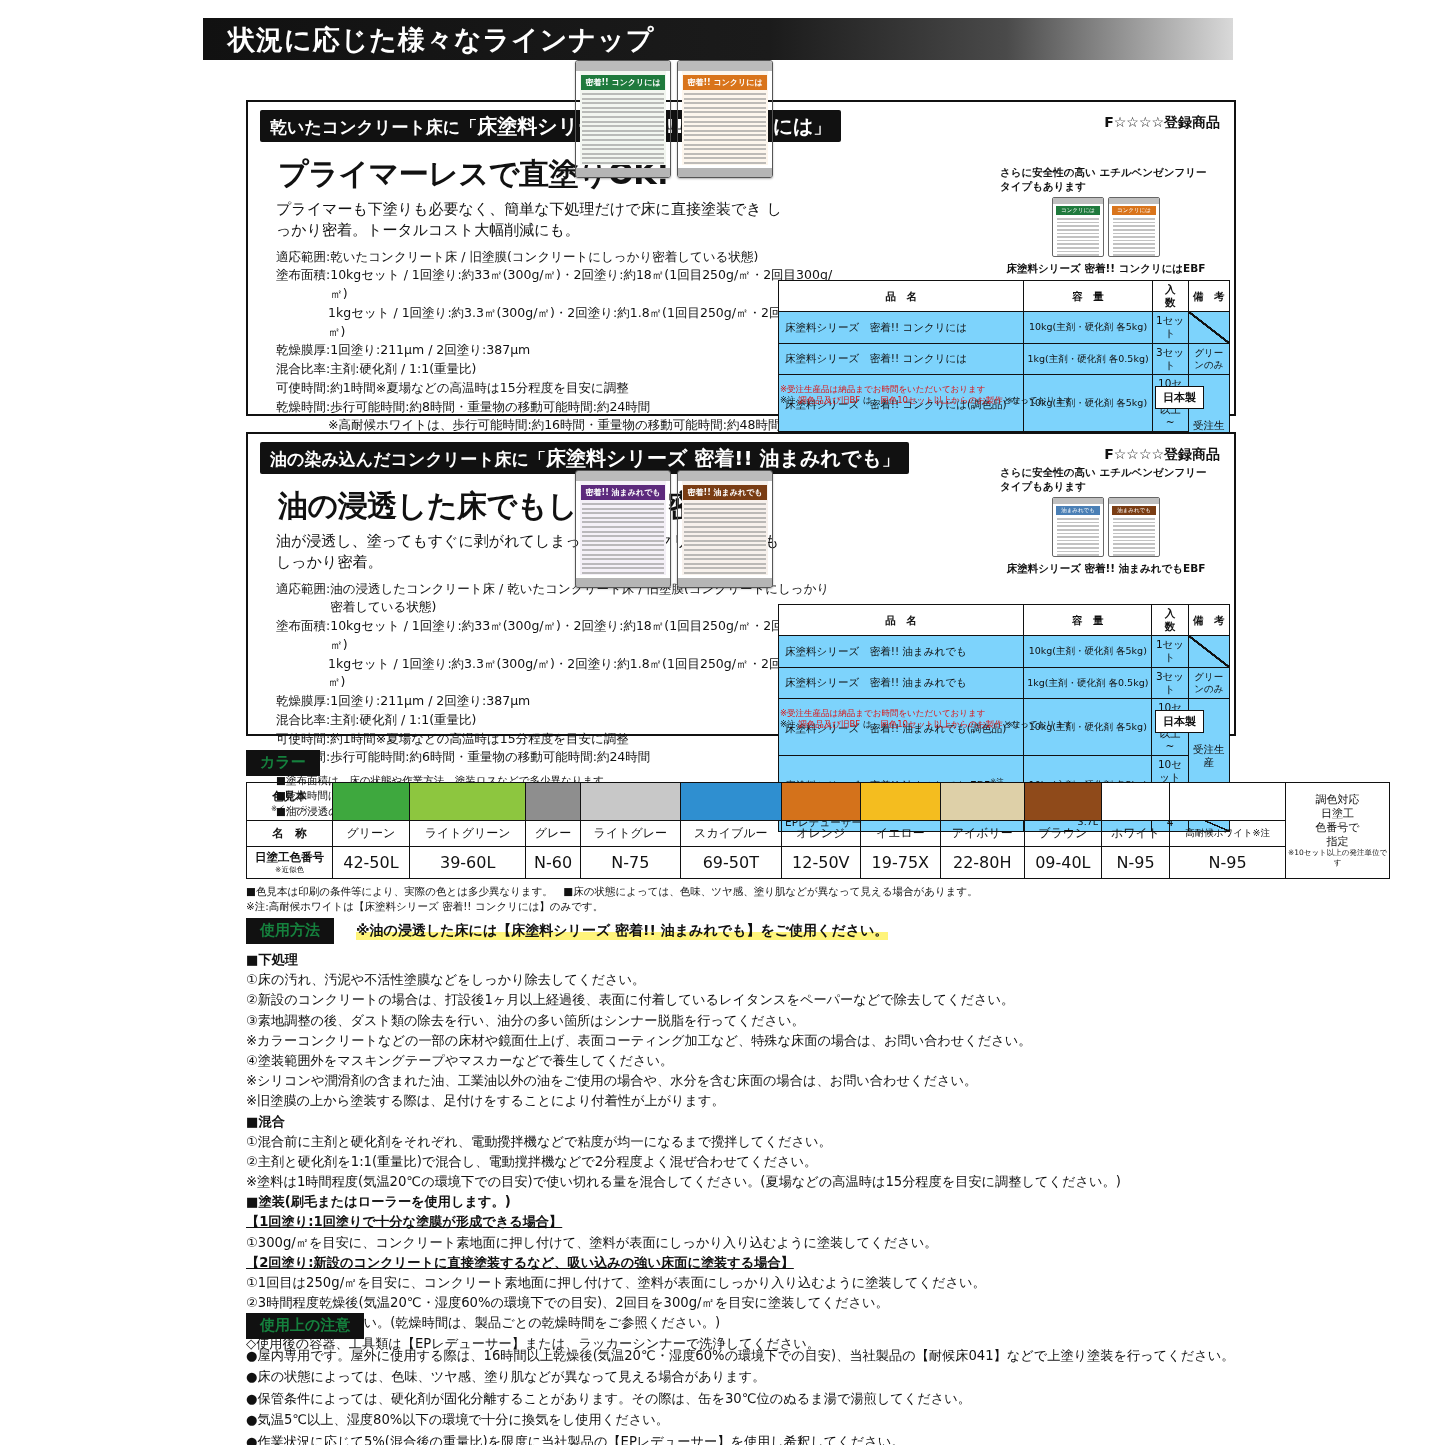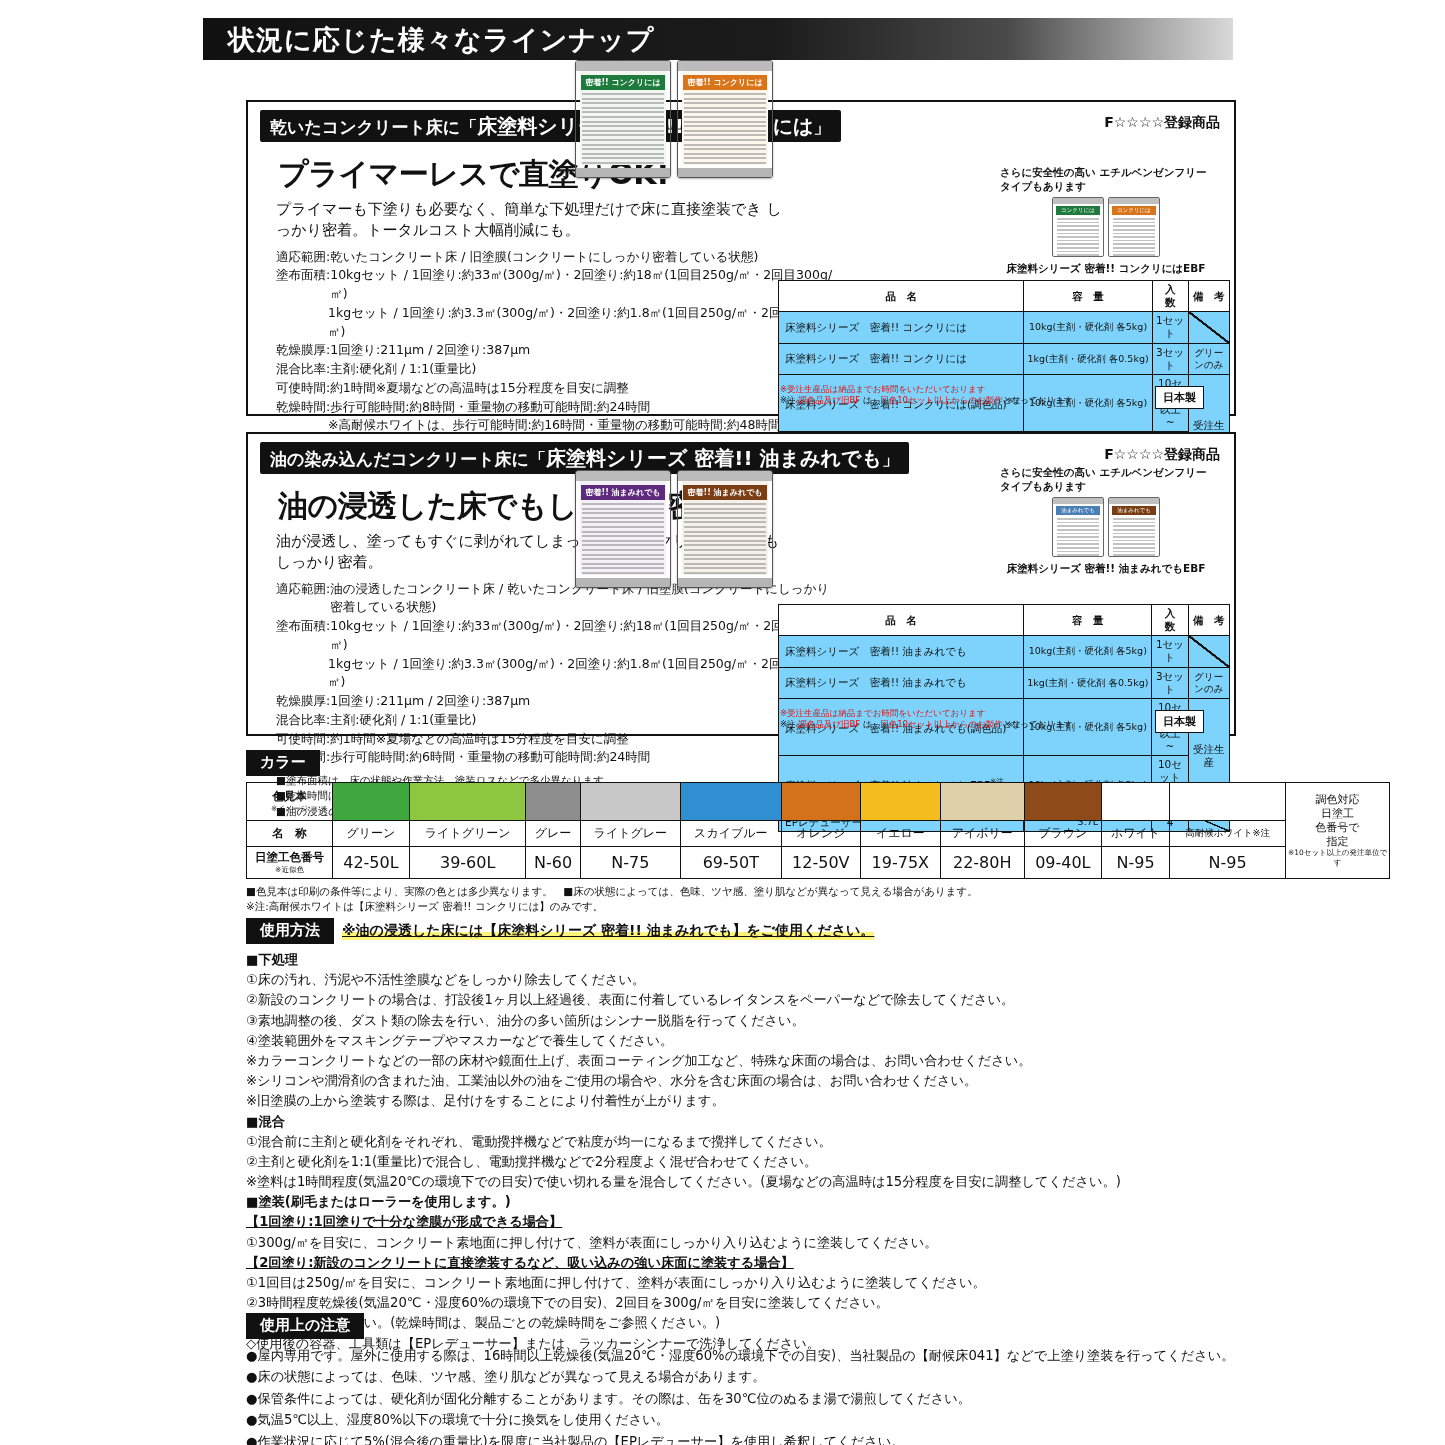--- a/index.html
+++ b/index.html
@@ -151,42 +151,42 @@
 
   
   .slash { position:relative; }
   .slash::after {
     content:""; position:absolute; left:0; top:0; width:100%; height:100%;
     background:linear-gradient(to top right, transparent 47.5%, #111 48%, #111 52%, transparent 52.5%);
   }
 
   
   .sec-label {
-    display:inline-block; background:#111; color:#ffffff; font-weight:bold;
+    display:inline-block; background:#111; color:#15803d; font-weight:bold;
     font-size:15px; padding:3px 14px 4px 14px; font-family:"DejaVu Sans", sans-serif;
   }
 
   
   #color-sec { position:absolute; left:246px; top:732px; width:990px; }
   .color-table { border-collapse:collapse; width:1144px; font-size:11.5px;
     font-family:"DejaVu Sans", sans-serif; margin-top:6px; }
   .color-table td, .color-table th { border:1px solid #111; text-align:center; vertical-align:middle; }
   .color-table .hdr-cell { width:86px; font-size:11.5px; font-weight:bold; padding:3px; line-height:1.3; }
   .color-table .hdr-cell small { font-size:7.5px; font-weight:normal; display:block; }
   .swatch-row td { height:38px; padding:0; }
   .name-row td { height:26px; font-size:12px; white-space:nowrap; }
   .code-row td { height:26px; font-size:16px; }
   .last-col { width:104px; font-size:11px; line-height:1.25; }
   .last-col small { font-size:7.5px; display:block; }
   .color-notes { font-size:10.5px; line-height:1.5; margin-top:5px;
     font-family:"DejaVu Sans", sans-serif; }
 
   
   #usage-sec { position:absolute; left:246px; top:900px; width:1000px; }
-  .usage-head-row { display:flex; align-items:center; gap:8px;text-decoration:underline; }
+  .usage-head-row { display:flex; align-items:center; gap:22px; }
   .usage-caution {
     font-size:14px; font-weight:bold; background:linear-gradient(to bottom, transparent 55%, #fff47a 55%);
     font-family:"DejaVu Sans", sans-serif;
   }
   .usage-body { font-size:13.2px; line-height:1.53; margin-top:6px;
     font-family:"DejaVu Sans", sans-serif; }
   .usage-body .h { font-weight:bold; }
   .usage-body .ul { text-decoration:underline; font-weight:bold; }
 
   
@@ -645,22 +645,22 @@
   <div id="usage-sec">
     <div class="usage-head-row">
       <div class="sec-label">使用方法</div>
       <div class="usage-caution">※油の浸透した床には【床塗料シリーズ 密着!! 油まみれでも】をご使用ください。</div>
     </div>
     <div class="usage-body" id="usage-body">
         <div class="h">■下処理</div>
         <div>①床の汚れ、汚泥や不活性塗膜などをしっかり除去してください。</div>
         <div>②新設のコンクリートの場合は、打設後1ヶ月以上経過後、表面に付着しているレイタンスをペーパーなどで除去してください。</div>
         <div>③素地調整の後、ダスト類の除去を行い、油分の多い箇所はシンナー脱脂を行ってください。</div>
+        <div>※カラーコンクリートなどの一部の床材や鏡面仕上げ、表面コーティング加工など、特殊な床面の場合は、お問い合わせください。</div>
         <div>④塗装範囲外をマスキングテープやマスカーなどで養生してください。</div>
-        <div>※カラーコンクリートなどの一部の床材や鏡面仕上げ、表面コーティング加工など、特殊な床面の場合は、お問い合わせください。</div>
         <div>※シリコンや潤滑剤の含まれた油、工業油以外の油をご使用の場合や、水分を含む床面の場合は、お問い合わせください。</div>
         <div>※旧塗膜の上から塗装する際は、足付けをすることにより付着性が上がります。</div>
         <div class="h">■混合</div>
         <div>①混合前に主剤と硬化剤をそれぞれ、電動攪拌機などで粘度が均一になるまで攪拌してください。</div>
         <div>②主剤と硬化剤を1:1(重量比)で混合し、電動撹拌機などで2分程度よく混ぜ合わせてください。</div>
         <div>※塗料は1時間程度(気温20℃の環境下での目安)で使い切れる量を混合してください。(夏場などの高温時は15分程度を目安に調整してください。)</div>
         <div class="h">■塗装(刷毛またはローラーを使用します。)</div>
         <div class="ul">【1回塗り:1回塗りで十分な塗膜が形成できる場合】</div>
         <div>①300g/㎡を目安に、コンクリート素地面に押し付けて、塗料が表面にしっかり入り込むように塗装してください。</div>
         <div class="ul">【2回塗り:新設のコンクリートに直接塗装するなど、吸い込みの強い床面に塗装する場合】</div>

